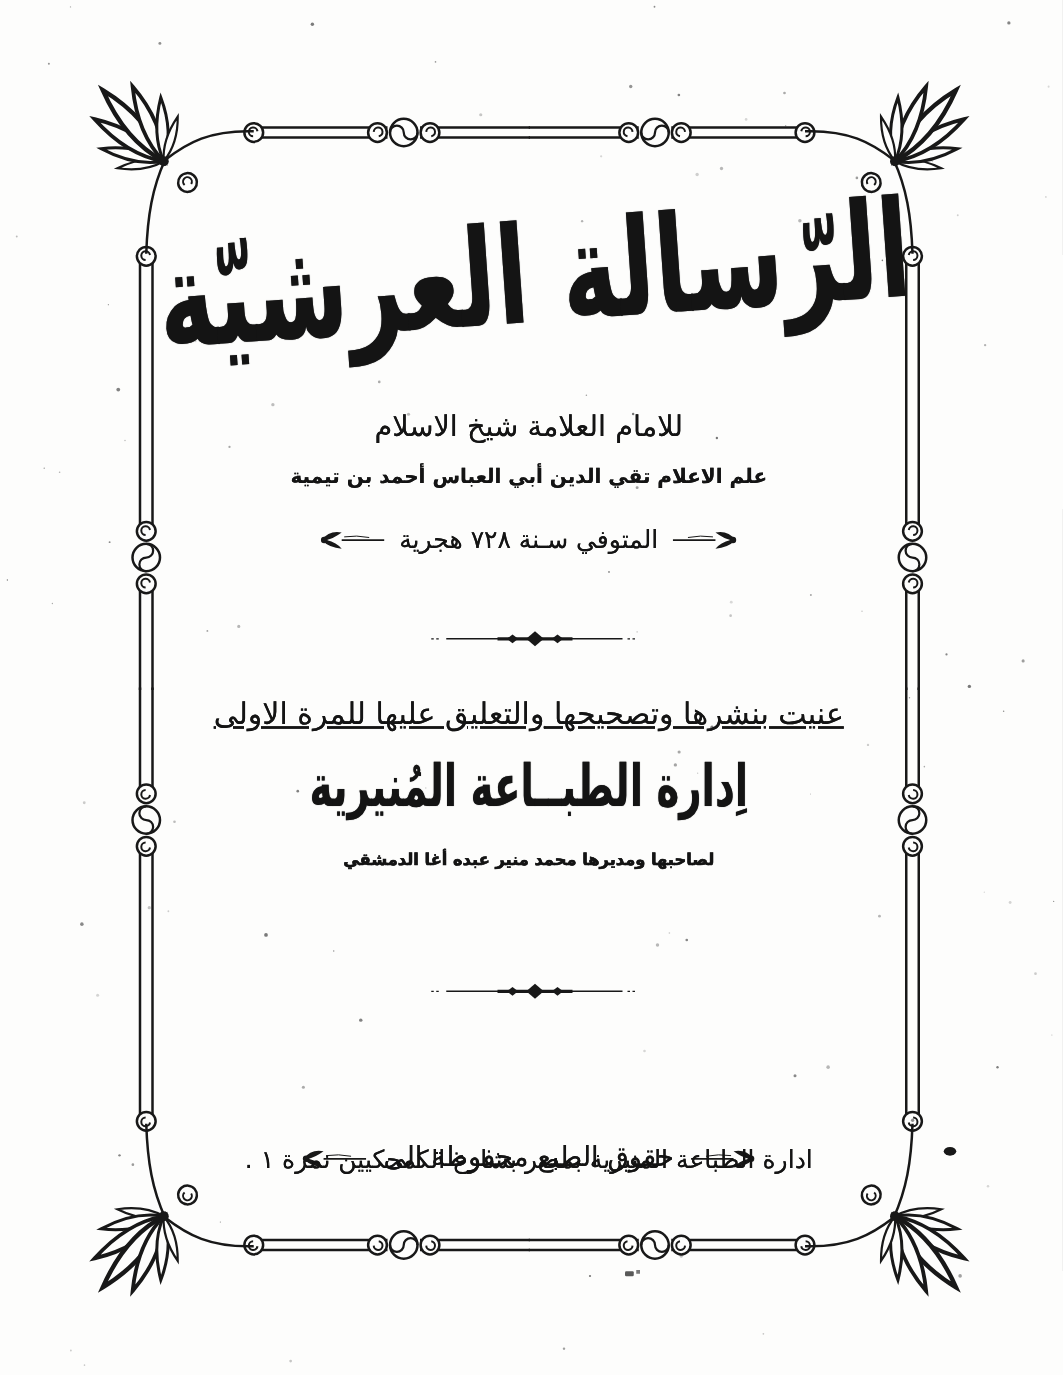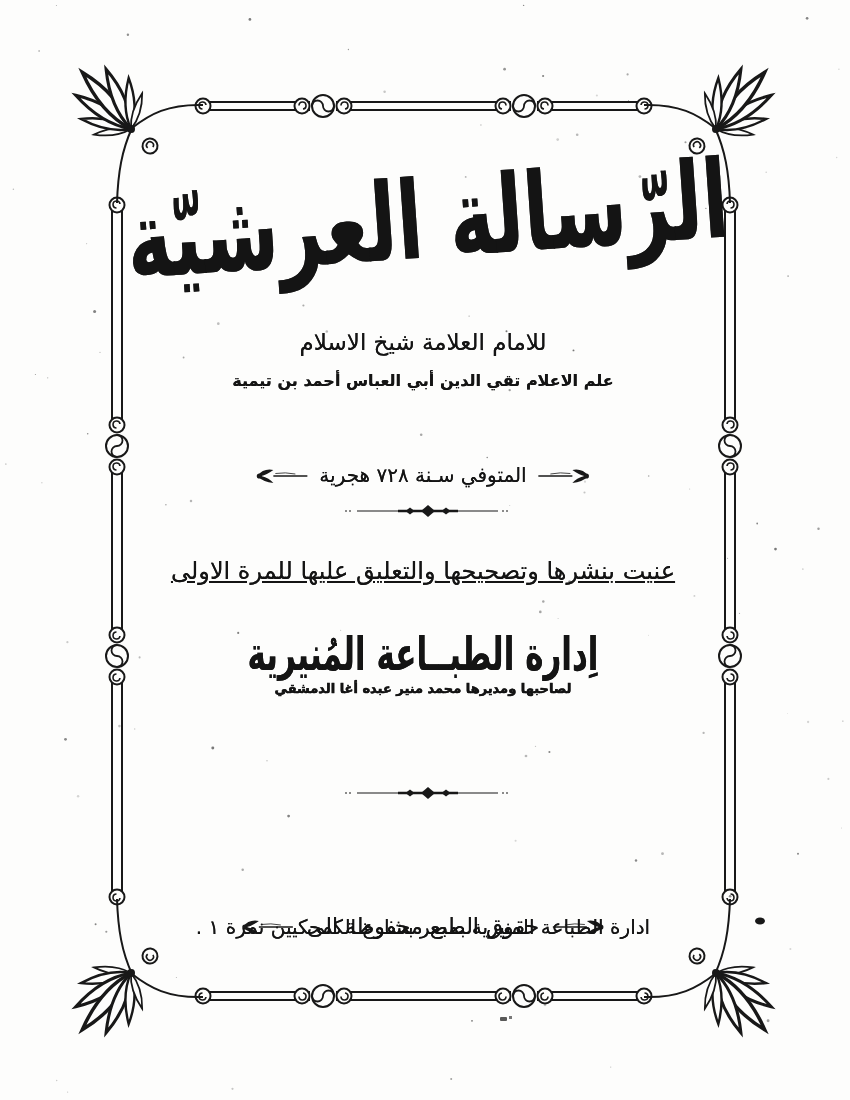--- a/index.html
+++ b/index.html
@@ -19,23 +19,23 @@
     white-space:nowrap;direction:rtl;text-align:center;color:#141414;
     text-shadow:0 0 .5px rgba(10,10,10,.85);line-height:1.15;
   }
   .title-line{top:158px;}
   .title-inner{
     display:inline-block;font-size:76px;font-weight:bold;letter-spacing:-2px;
     transform:rotate(-4deg) scaleY(1.42);transform-origin:center top;
   }
   .byline{top:329px;font-size:23px;}
   .author{top:372px;font-size:16px;font-weight:bold;}
-  .death{top:420px;font-size:20px;display:flex;align-items:center;gap:10px;margin-top:44px;}
+  .death{top:420px;font-size:20px;display:flex;align-items:center;gap:10px;}
   .edited{top:558px;font-size:24px;text-decoration:underline;}
-  .press{top:604px;margin-top:24px;}
+  .press{top:604px;}
   .press-inner{
     display:inline-block;font-size:31px;font-weight:bold;
     transform:scaleY(1.5);transform-origin:center top;letter-spacing:1px;
   }
   .director{
     top:682px;font-size:13px;font-weight:bold;letter-spacing:-.5px;
     -webkit-text-stroke:.5px #121212;
   }
   .rights{top:874px;font-size:22px;display:flex;align-items:center;gap:12px;margin-top:40px;}
   .address{top:916px;font-size:20px;}

